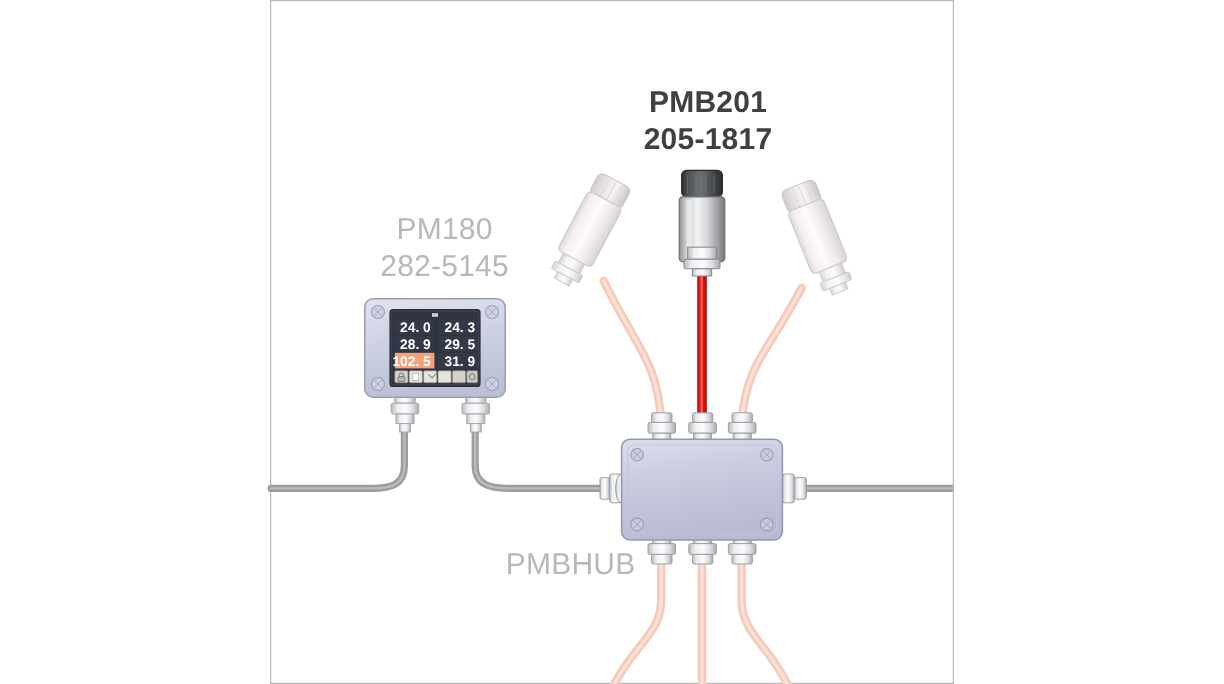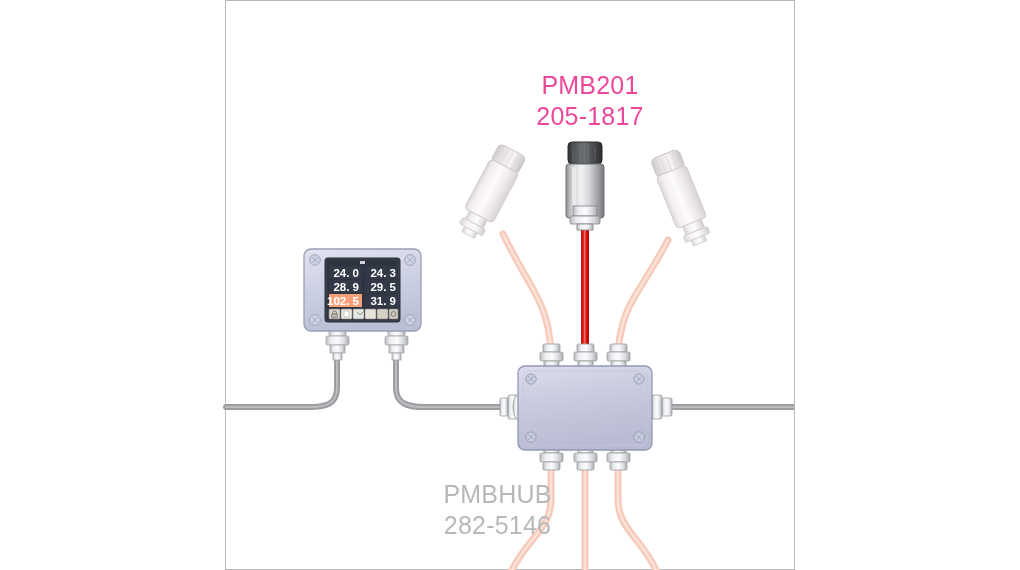--- a/index.html
+++ b/index.html
@@ -37,34 +37,34 @@
     height: 570px;
   }
   .label {
     position: absolute;
     text-align: center;
     line-height: 1.25;
     white-space: nowrap;
     user-select: none;
   }
   .label-strong {
-    color: #ec4899;
+    color: #404040;
     font-size: 25px;
-    font-weight: normal;
+    font-weight: bold;
     letter-spacing: 0.2px;
   }
   .label-muted {
     color: #b6b8ba;
     font-size: 25px;
     font-weight: normal;
     letter-spacing: 0.2px;
   }
   #label-pmb201 { left: 460px; top: 70px; width: 260px; }
   #label-pm180  { left: 258px; top: 176px; width: 225px; }
-  #label-pmbhub { left: 385px; top: 455px; width: 225px; margin-top: 24px; }
+  #label-pmbhub { left: 363px; top: 455px; width: 225px; }
   .label-line { display: block; }
 </style>
 </head>
 <body>
 
 <div id="stage">
 
   <div id="diagram-frame"></div>
 
   <svg class="svg-layer" viewBox="0 0 1020 570">
@@ -331,19 +331,22 @@
       <path d="M 332.5 313 a 2 2 0 0 1 4 0 v 1 h -4 z" fill="none" stroke="#6f6b64" stroke-width="0.8"></path>
       <rect x="331.5" y="314" width="6" height="4" rx="0.8" fill="#b9b5ad" stroke="#6f6b64" stroke-width="0.6"></rect>
     </g>
   </svg>
 
   <div class="label label-strong" id="label-pmb201">
     <span class="label-line">PMB201</span>
     <span class="label-line">205-1817</span>
   </div>
 
+  <div class="label label-muted" id="label-pm180">
+    <span class="label-line">PM180</span>
+    <span class="label-line">282-5145</span>
+  </div>
 
   <div class="label label-muted" id="label-pmbhub">
     <span class="label-line">PMBHUB</span>
-    <span class="label-line">282-5146</span>
   </div>
 
 </div>
 
 </body></html>

